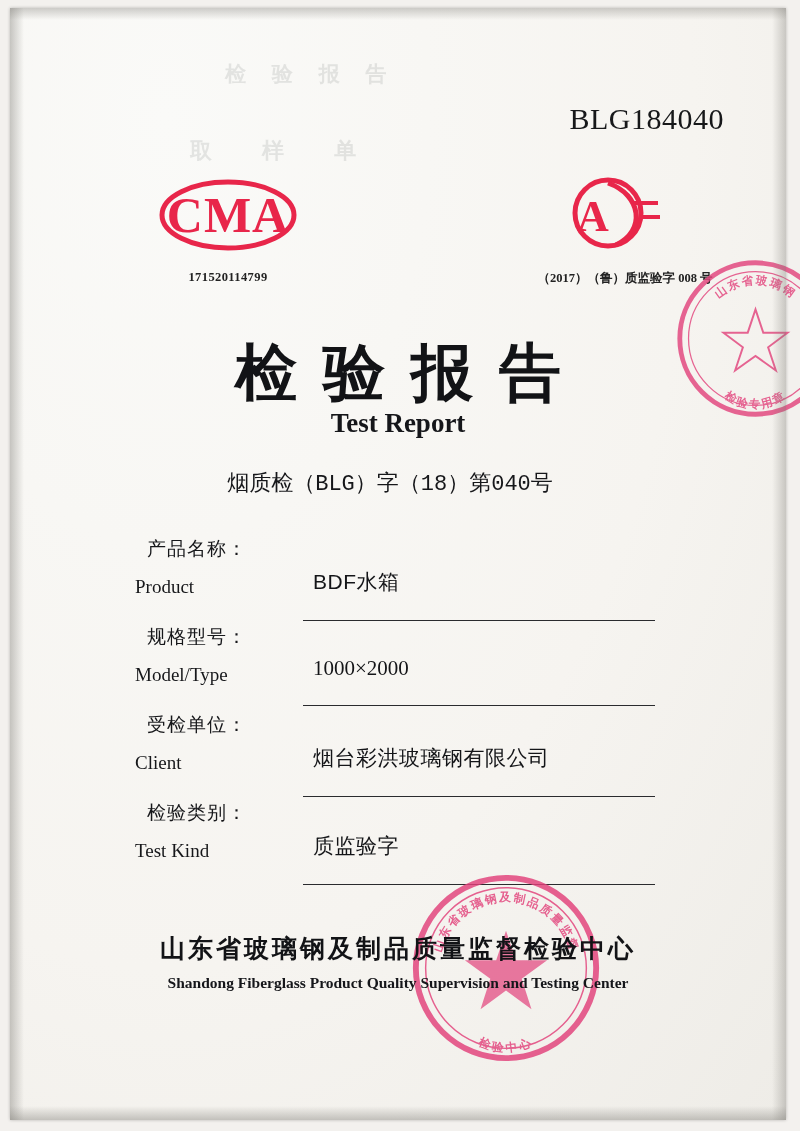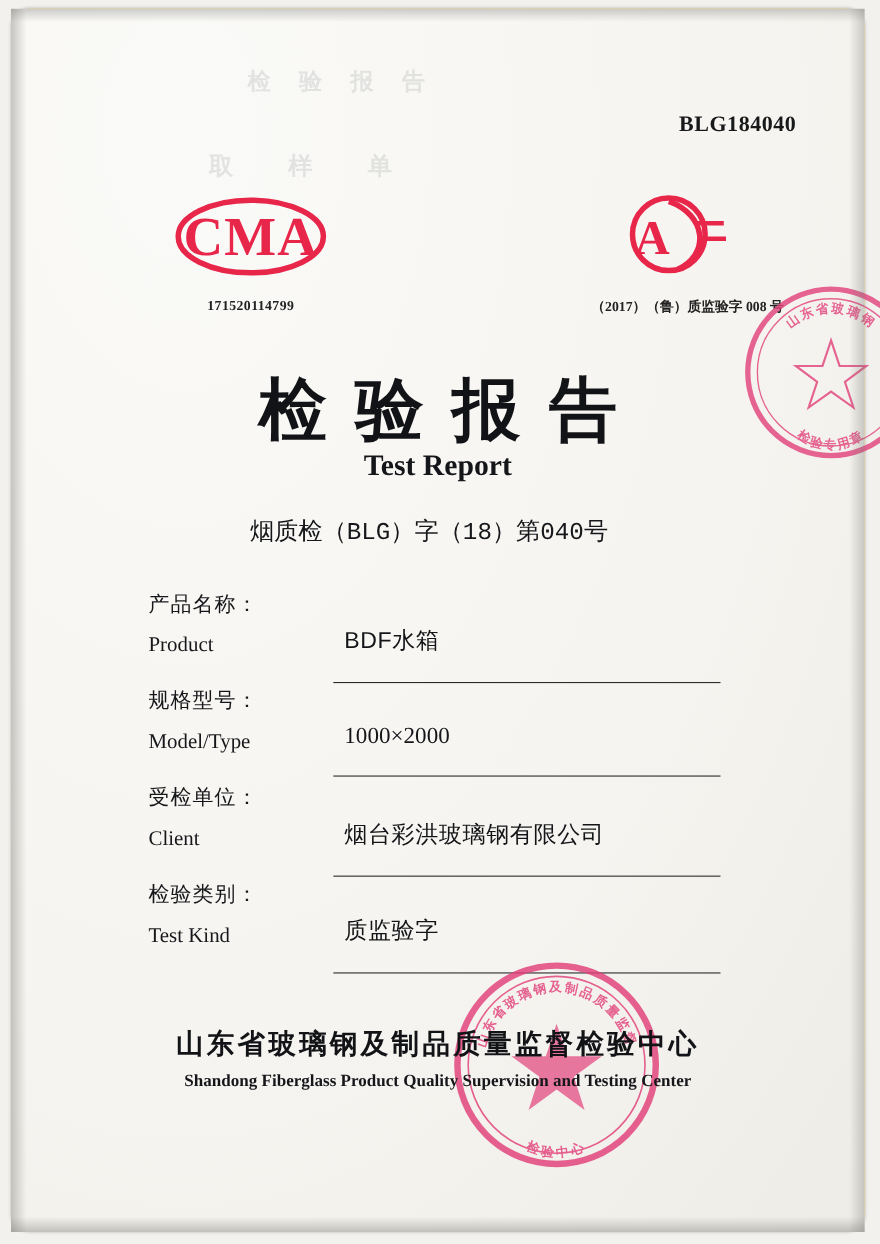--- a/index.html
+++ b/index.html
@@ -17,21 +17,20 @@
   }
   
   .sheet {
     position: absolute;
     left: 10px;
     top: 8px;
     width: 776px;
     height: 1112px;
     background: #fde047;
     box-shadow: 0 0 3px rgba(0,0,0,0.25);
-    border-radius: 17px;
   }
   .paper-tint {
     position: absolute;
     inset: 0;
     background:
       radial-gradient(ellipse at 20% 10%, rgba(250,250,248,1) 0%, rgba(246,244,240,1) 60%, rgba(238,236,231,1) 100%);
     pointer-events: none;
   }
   .edge-shadow {
     position: absolute;
@@ -62,22 +61,22 @@
     white-space: nowrap;
     pointer-events: none;
   }
   .ghost-1 { left: 215px; top: 52px; font-size: 21px; }
   .ghost-2 { left: 180px; top: 128px; font-size: 22px; letter-spacing: 22px; }
 
   .report-no {
     position: absolute;
     right: 62px;
     top: 94px;
-    font-size: 20px;
-    font-weight: bold;
+    font-size: 30px;
+    font-weight: normal;
     color: #17181a;
     letter-spacing: 0.5px;
     font-family: "Liberation Serif", serif;
     margin-left: 44px;
   }
 
   
   .cma-wrap {
     position: absolute;
     left: 148px;
@@ -148,21 +147,21 @@
     left: 125px;
     top: 528px;
     width: 520px;
   }
   .field {
     position: relative;
     height: 88px;
   }
   .field .label-cn {
     position: absolute;
-    left: 0;
+    left: 12px;
     top: 0;
     font-size: 19px;
     color: #16171a;
     font-family: "Liberation Sans", sans-serif;
     letter-spacing: 1px;
   }
   .field .label-en {
     position: absolute;
     left: 0;
     top: 40px;

